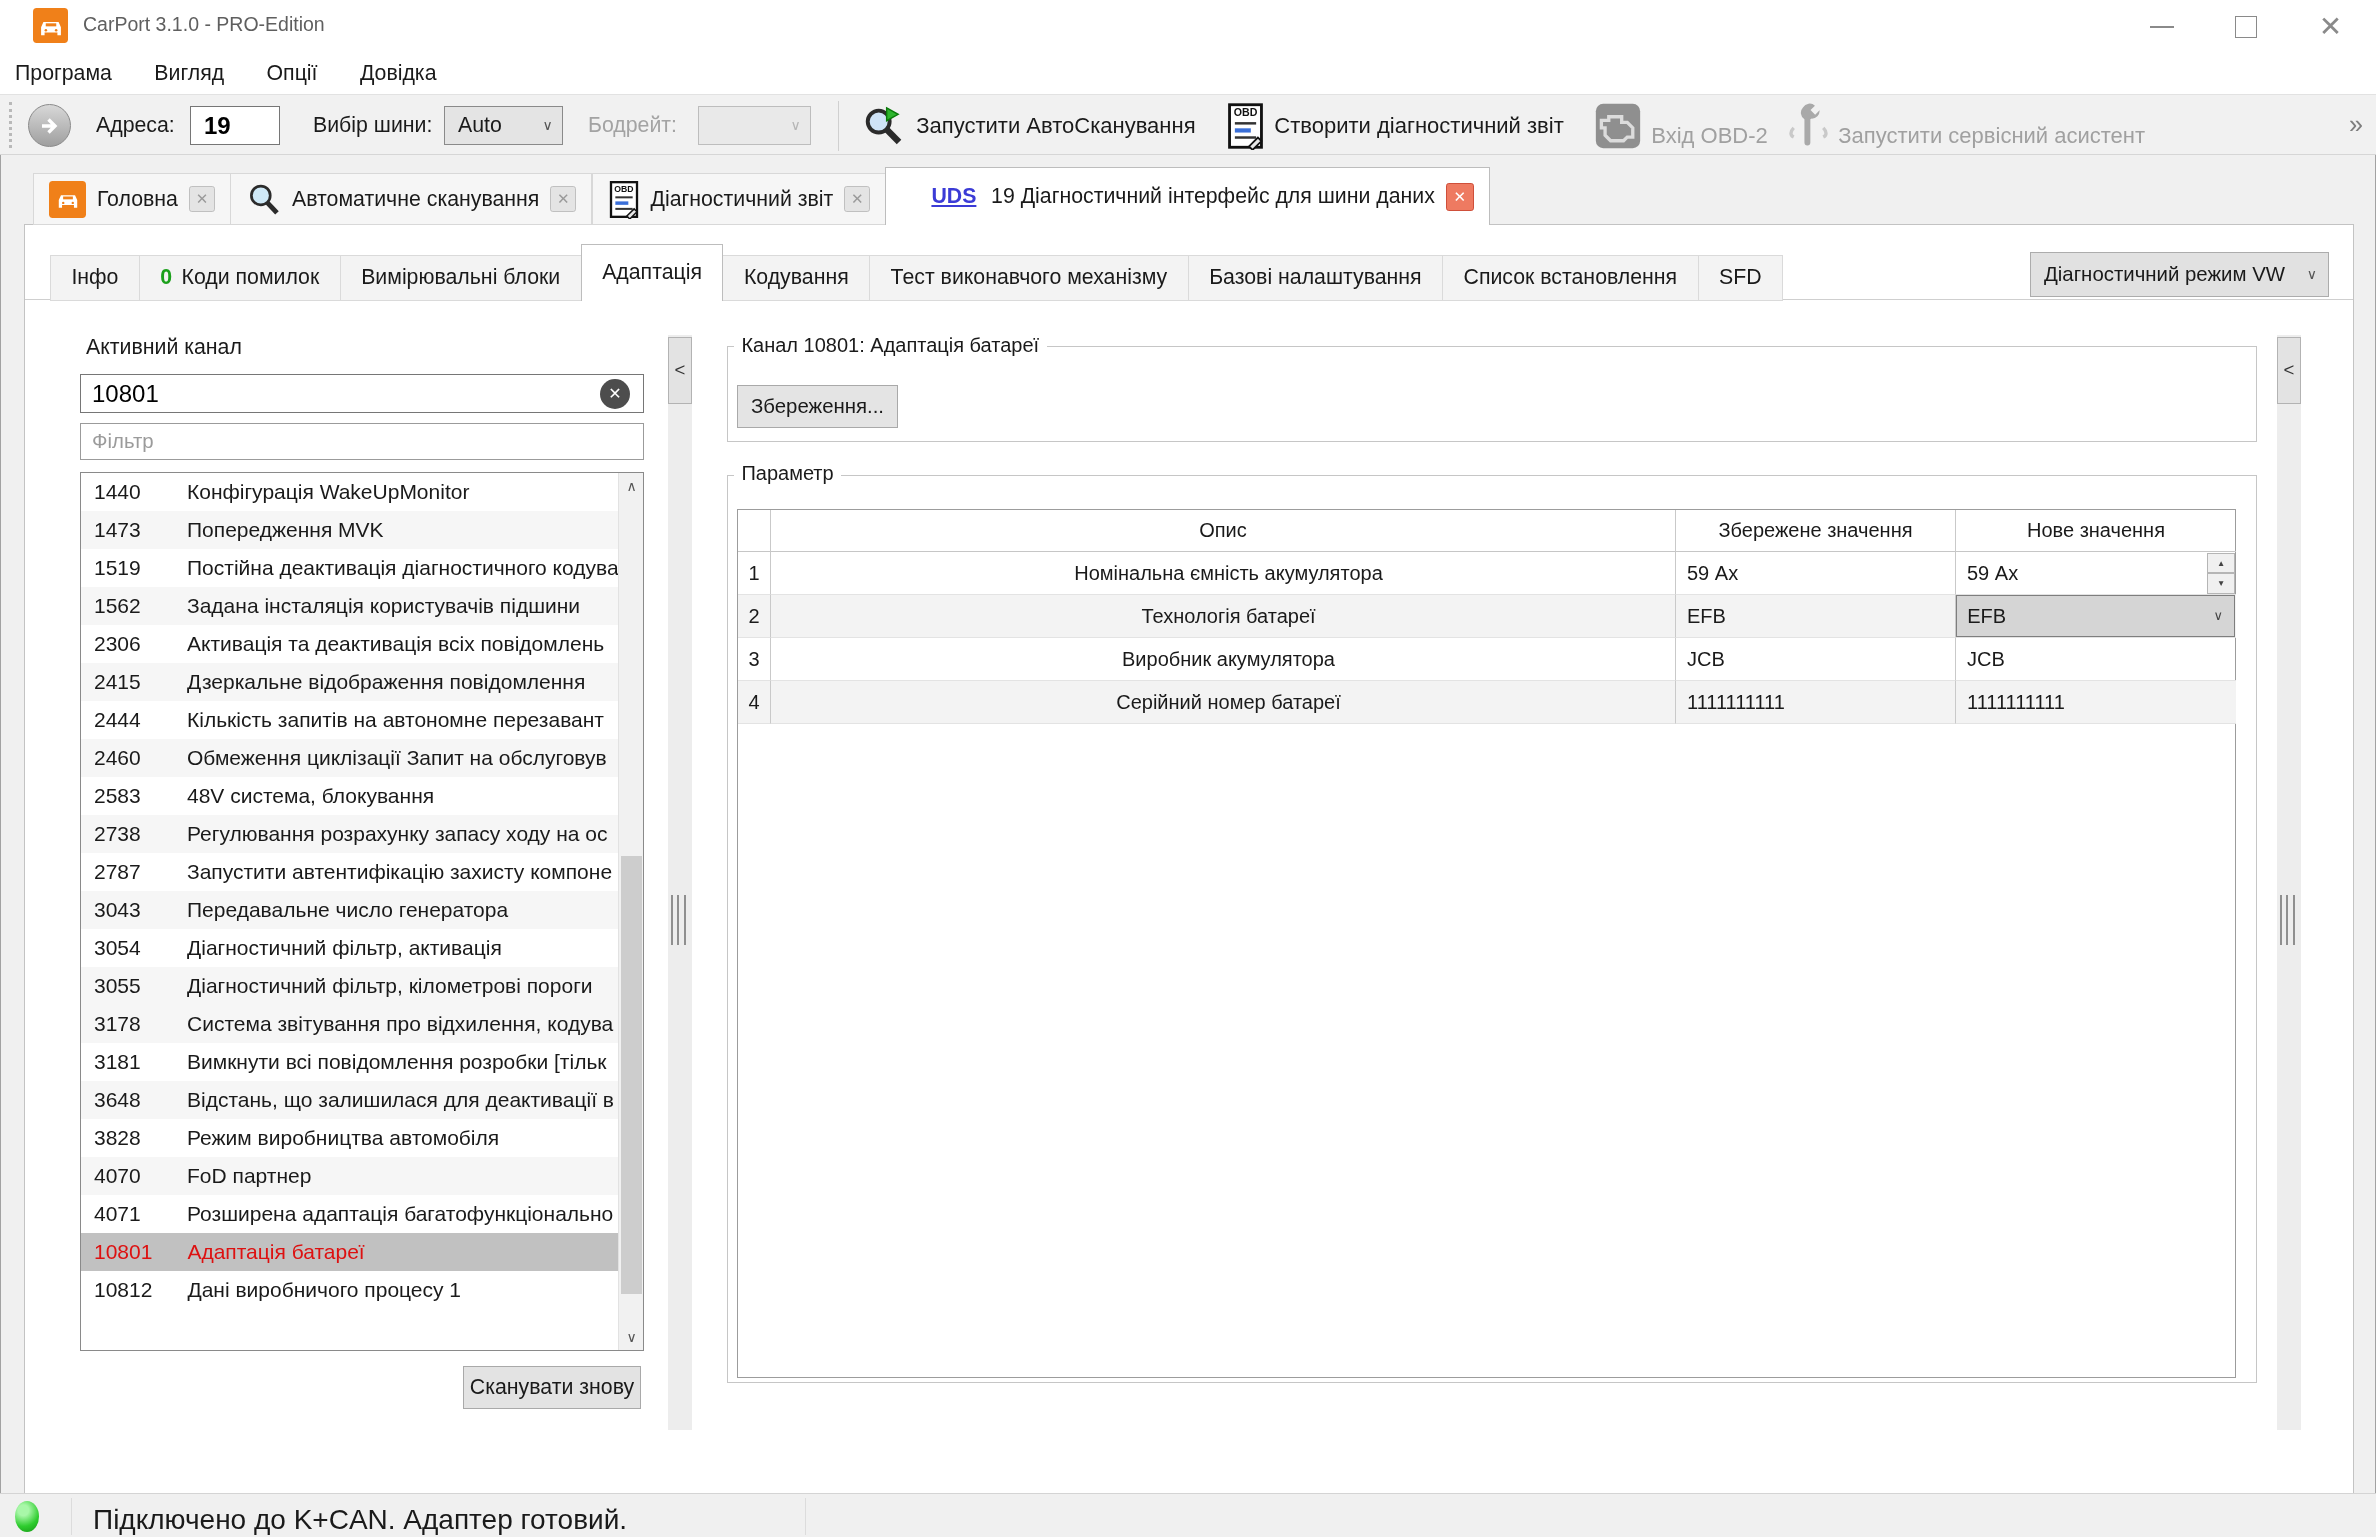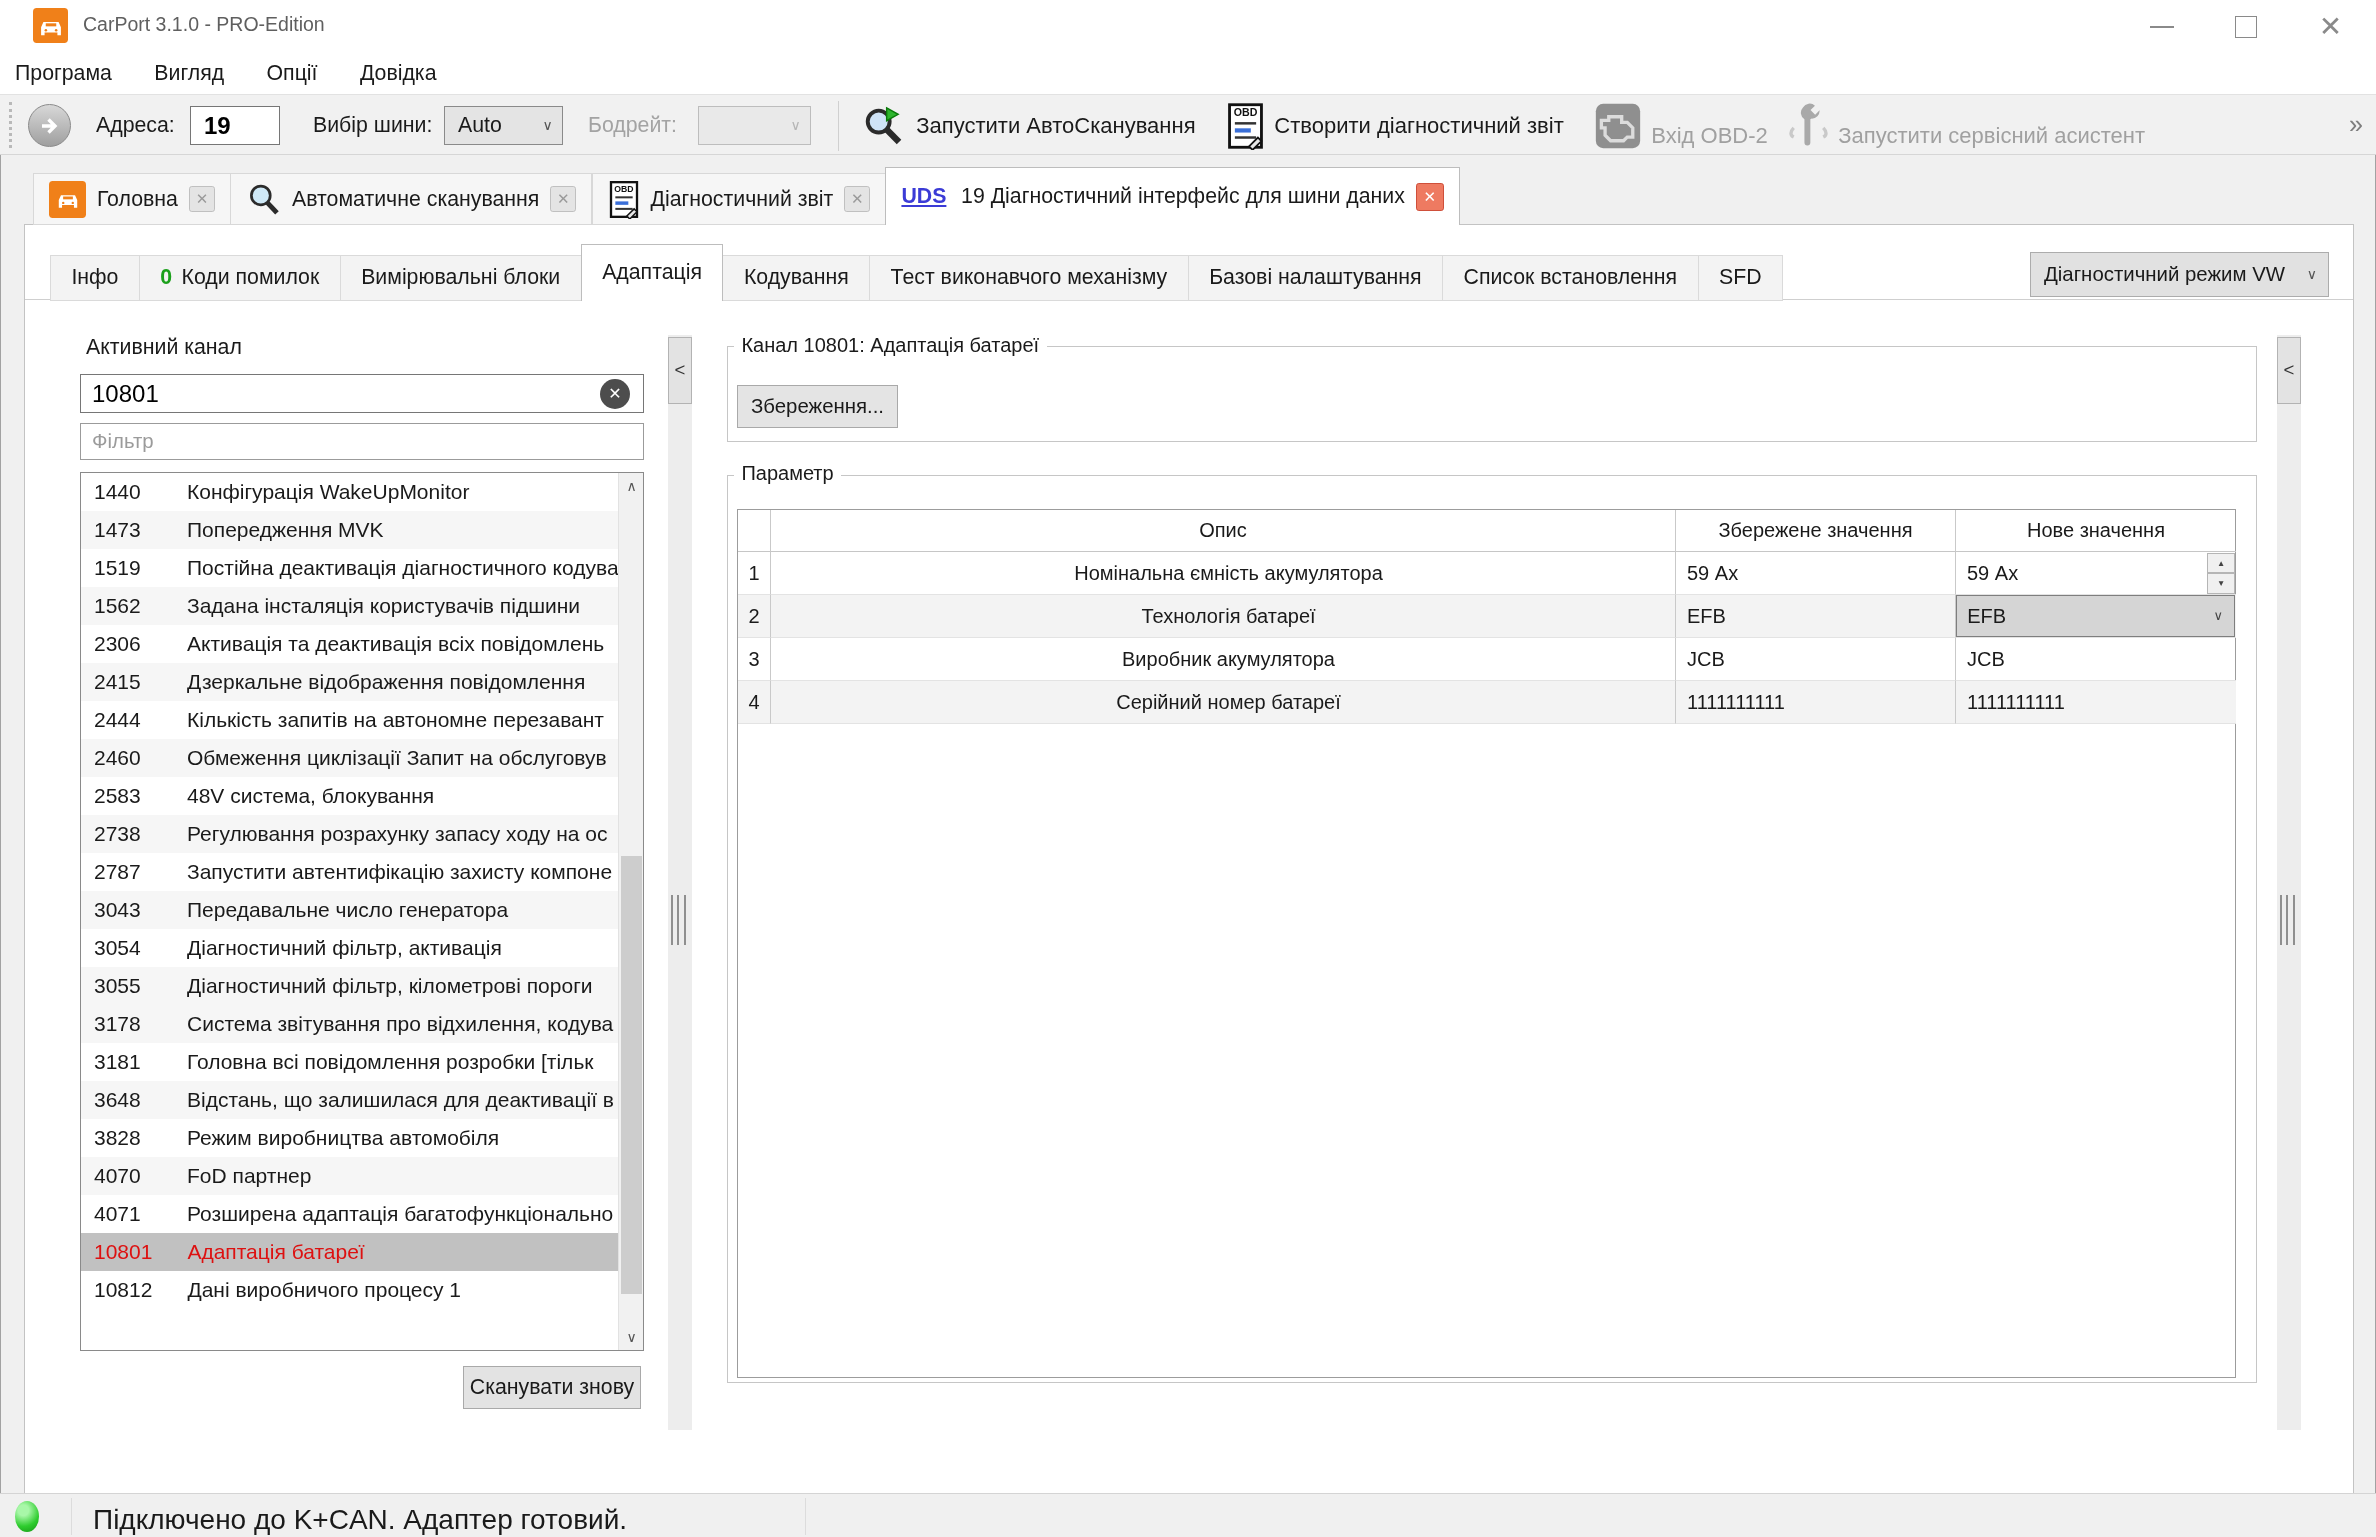--- a/index.html
+++ b/index.html
@@ -38,21 +38,21 @@
   .tb-btn .lbl{font-size:22px;white-space:nowrap;margin-left:9.3px;}
   .tb-btn.dis .lbl{color:#a0a0a0;margin-top:20px;}
   .tb-overflow{position:absolute;right:13px;top:15px;font-size:25px;color:#7e7e7e;}
   
   .tabbar{position:absolute;left:33px;top:155px;height:70px;display:flex;align-items:flex-end;z-index:5;}
   .tab{display:flex;align-items:center;gap:11px;padding:0 15px;height:52px;background:#f6f6f6;border:0.9px solid #d8d8d8;margin-right:-0.9px;white-space:nowrap;}
   .tab .tab-label{font-size:21.3px;}
   .tab.active{background:#fff;border:0.9px solid #bdbdbd;border-bottom:none;height:58px;position:relative;z-index:6;}
   .closex{width:26px;height:26px;background:#e4e4e4;border:0.9px solid #c0c0c0;border-radius:2.8px;color:#9a9a9a;font-size:15px;line-height:24px;text-align:center;}
   .closex.hot{width:28px;height:28px;background:#ee7a61;border:0.9px solid #cf4f3a;color:#fff;font-weight:bold;line-height:26px;}
-  .uds{font-size:21.3px;font-weight:bold;color:#3b3bd6;text-decoration:underline;margin-right:3.7px;}
+  .uds{font-size:21.3px;font-weight:bold;color:#3b3bd6;text-decoration:underline;margin-right:3.7px;margin-left:30px;}
   
   .content{position:absolute;left:24px;top:224px;width:2330px;height:1270px;background:#fff;border:0.9px solid #c3c3c3;}
   .subtab-line{position:absolute;left:0;top:74px;width:2328px;height:0;border-top:0.9px solid #cfcfcf;z-index:1;}
   .subtab-row{position:absolute;left:25px;top:18.6px;height:57px;display:flex;align-items:flex-end;z-index:2;}
   .subtab{height:46px;display:flex;align-items:center;padding:0 20.4px;font-size:21.3px;background:#f3f3f3;border:0.9px solid #dadada;margin-right:-0.9px;white-space:nowrap;}
   .subtab .badge{color:#1ba01b;font-weight:bold;margin-right:9.3px;}
   .subtab.active{height:57px;background:#fff;border:0.9px solid #bdbdbd;border-bottom:none;z-index:3;}
   .mode-select{position:absolute;left:2005px;top:27px;width:299px;height:45px;background:#e1e1e1;border:0.9px solid #acacac;font-size:20.4px;line-height:43px;padding-left:13px;z-index:2;white-space:nowrap;}
   .mode-select .chev{position:absolute;right:11px;top:0;color:#555;font-size:14px;}
   
@@ -309,21 +309,21 @@
           <div class="chan-row alt"><span class="cid">2415</span><span class="cname">Дзеркальне відображення повідомлення</span></div>
           <div class="chan-row"><span class="cid">2444</span><span class="cname">Кількість запитів на автономне перезавант</span></div>
           <div class="chan-row alt"><span class="cid">2460</span><span class="cname">Обмеження циклізації Запит на обслуговув</span></div>
           <div class="chan-row"><span class="cid">2583</span><span class="cname">48V система, блокування</span></div>
           <div class="chan-row alt"><span class="cid">2738</span><span class="cname">Регулювання розрахунку запасу ходу на ос</span></div>
           <div class="chan-row"><span class="cid">2787</span><span class="cname">Запустити автентифікацію захисту компоне</span></div>
           <div class="chan-row alt"><span class="cid">3043</span><span class="cname">Передавальне число генератора</span></div>
           <div class="chan-row"><span class="cid">3054</span><span class="cname">Діагностичний фільтр, активація</span></div>
           <div class="chan-row alt"><span class="cid">3055</span><span class="cname">Діагностичний фільтр, кілометрові пороги</span></div>
           <div class="chan-row alt"><span class="cid">3178</span><span class="cname">Система звітування про відхилення, кодува</span></div>
-          <div class="chan-row"><span class="cid">3181</span><span class="cname">Головна всі повідомлення розробки [тільк</span></div>
+          <div class="chan-row"><span class="cid">3181</span><span class="cname">Вимкнути всі повідомлення розробки [тільк</span></div>
           <div class="chan-row alt"><span class="cid">3648</span><span class="cname">Відстань, що залишилася для деактивації в</span></div>
           <div class="chan-row"><span class="cid">3828</span><span class="cname">Режим виробництва автомобіля</span></div>
           <div class="chan-row alt"><span class="cid">4070</span><span class="cname">FoD партнер</span></div>
           <div class="chan-row"><span class="cid">4071</span><span class="cname">Розширена адаптація багатофункціонально</span></div>
           <div class="chan-row alt sel"><span class="cid">10801</span><span class="cname">Адаптація батареї</span></div>
           <div class="chan-row"><span class="cid">10812</span><span class="cname">Дані виробничого процесу 1</span></div>
         </div>
       <div class="sb">
         <div class="sb-btn sb-up">∧</div>
         <div class="sb-thumb"></div>

